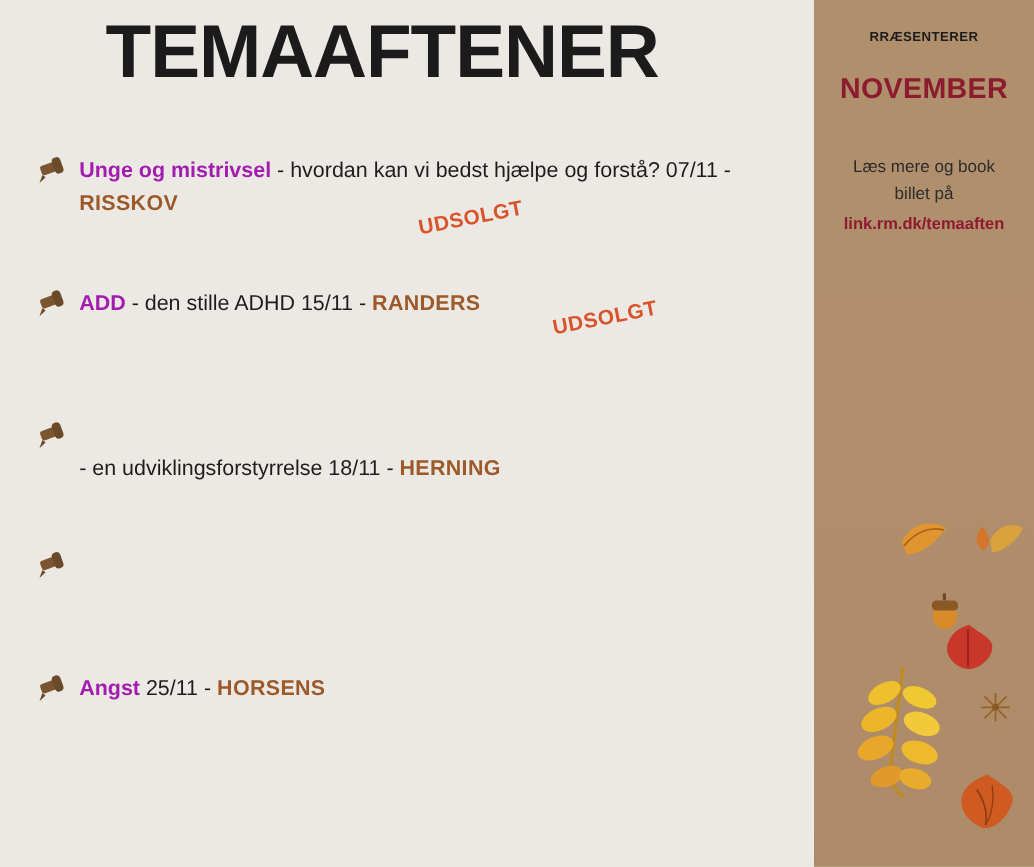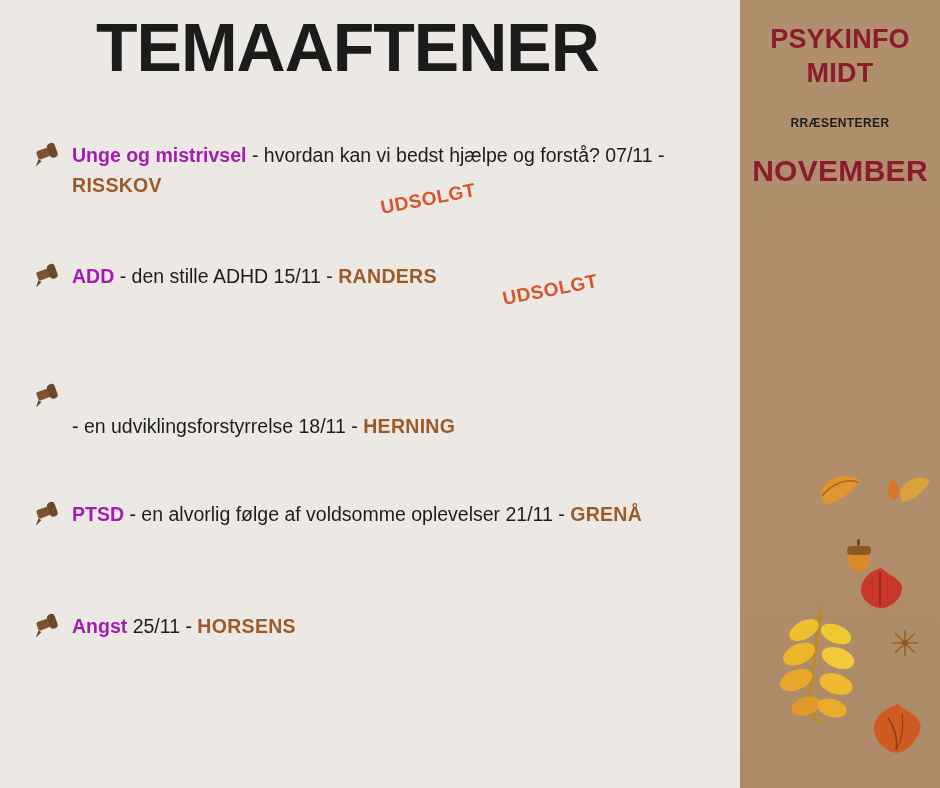--- a/index.html
+++ b/index.html
@@ -114,21 +114,21 @@
     font-weight: bold;
     font-size: 12px;
     letter-spacing: 0.4px;
     margin-top: 26px;
     font-family: "Liberation Sans", sans-serif;
   }
   .month {
     text-align: center;
     color: #8c1b2f;
     font-weight: bold;
-    font-size: 30px;
+    font-size: 26px;
     line-height: 33px;
     margin-top: 24px;
     letter-spacing: 0.3px;
     font-family: "Liberation Sans", sans-serif;
   }
   .booking {
     text-align: center;
     color: #2b2b2b;
     font-size: 15.5px;
     line-height: 25px;
@@ -209,23 +209,20 @@
       <div class="event" style="margin-bottom:56px;">
         <span class="pin">
           <svg width="30" height="28" viewBox="0 0 30 28">
             <g transform="rotate(-20 15 14)">
               <path d="M6 14 L1 20 L8 17 Z" fill="#6b4a2a"></path>
               <rect x="6" y="6" width="14" height="9" rx="2.5" fill="#7b5430"></rect>
               <rect x="18" y="3" width="8" height="15" rx="3.5" fill="#6b4a2a"></rect>
             </g>
           </svg>
         </span>
-        <div class="event-text">
-          <span class="ev-title">PTSD</span><span> - en alvorlig følge af voldsomme oplevelser 21/11 - </span><span class="place">GRENÅ</span>
-        </div>
       </div>
 
       <div class="event" style="margin-bottom:0;">
         <span class="pin">
           <svg width="30" height="28" viewBox="0 0 30 28">
             <g transform="rotate(-20 15 14)">
               <path d="M6 14 L1 20 L8 17 Z" fill="#6b4a2a"></path>
               <rect x="6" y="6" width="14" height="9" rx="2.5" fill="#7b5430"></rect>
               <rect x="18" y="3" width="8" height="15" rx="3.5" fill="#6b4a2a"></rect>
             </g>
@@ -233,31 +230,32 @@
         </span>
         <div class="event-text">
           <span class="ev-title">Angst</span><span> 25/11 - </span><span class="place">HORSENS</span>
         </div>
       </div>
 
     </div>
   </div>
 
   <div class="right">
-    <div class="brand">
-      <div>PSYKINFO</div>
-      <div>MIDT</div>
-    </div>
 
     <div class="presents">RRÆSENTERER</div>
 
     <div class="month">
       <div>NOVEMBER</div>
     </div>
 
+    <div class="booking">
+      <div>Læs mere og book</div>
+      <div>billet på</div>
+      <a class="link" href="#" style="text-decoration:none;">link.rm.dk/temaaften</a>
+    </div>
 
     <span class="leaf" style="left:76px; top:470px;">
       <svg width="48" height="40" viewBox="0 0 48 40">
         <path d="M4 22 C12 6 30 2 44 10 C36 22 22 34 8 34 Z" fill="#e0952f"></path>
         <path d="M6 26 C16 14 30 8 42 12" stroke="#a8651c" stroke-width="1.6" fill="none"></path>
       </svg>
     </span>
     <span class="leaf" style="left:158px; top:474px;">
       <svg width="34" height="32" viewBox="0 0 34 32">
         <path d="M2 18 C8 4 22 0 32 6 C26 18 14 28 4 28 Z" fill="#d9a23c"></path>

